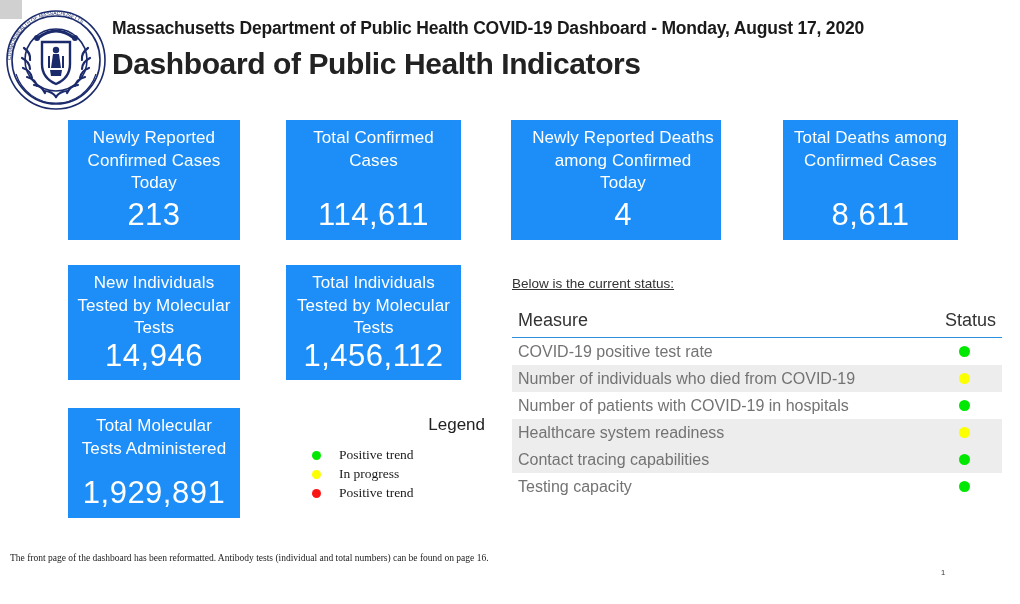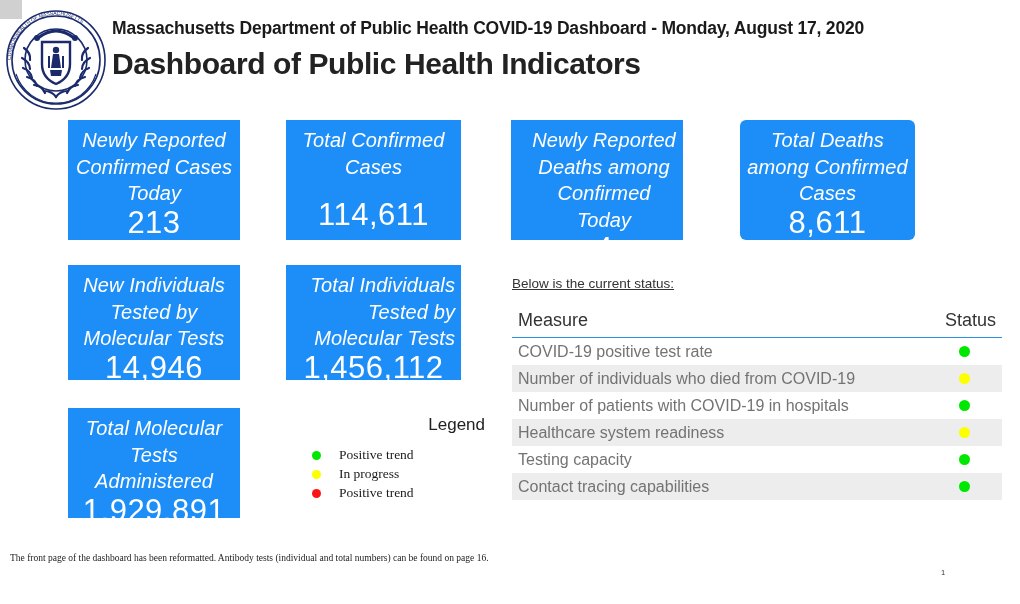--- a/index.html
+++ b/index.html
@@ -73,49 +73,48 @@
     color: #ffffff;
     text-align: center;
     box-sizing: border-box;
     padding: 7px 6px 6px 6px;
     display: flex;
     flex-direction: column;
     justify-content: flex-start;
     align-items: center;
   }
   .tile .tile-label {
-    font-size: 20px;
+    font-size: 17px;
     line-height: 1.33;
     font-weight: normal;
     letter-spacing: 0.1px;
-    font-style: italic;
   }
   .tile .tile-value {
     font-size: 31px;
     line-height: 1;
     font-weight: normal;
     letter-spacing: 0.5px;
     margin-top: auto;
     padding-bottom: 4px;
   }
 
   
   .tile-r1 { top: 120px; height: 120px; width: 172px; }
   .tile-c1 { left: 68px; }
   .tile-c2 { left: 286px; }
   .tile-c3 { left: 511px; }
-  .tile-c4 { left: 740px; border-radius: 6px; }
+  .tile-c4 { left: 783px; }
 
   .tile-c2.tile-r1 { width: 175px; gap: 13px; }
-  .tile-c3.tile-r1 { width: 172px; padding-left: 20px; }
+  .tile-c3.tile-r1 { width: 210px; padding-left: 20px; }
   .tile-c4.tile-r1 { width: 175px; }
 
   
   .tile-r2 { top: 265px; height: 115px; width: 172px; }
-  .tile-r2.tile-c2 { width: 175px; text-align: right; }
+  .tile-r2.tile-c2 { width: 175px; }
 
   
   .tile-r3 { top: 408px; height: 110px; width: 172px; }
 
   
   .legend {
     position: absolute;
     left: 300px;
     top: 415px;
     width: 185px;
@@ -330,26 +329,26 @@
       <span class="st-dot" style="background: rgb(251, 255, 0);"></span>
     </div>
     <div class="st-row">
       <span>Number of patients with COVID-19 in hospitals</span>
       <span class="st-dot" style="background: rgb(0, 232, 0);"></span>
     </div>
     <div class="st-row alt">
       <span>Healthcare system readiness</span>
       <span class="st-dot" style="background: rgb(251, 255, 0);"></span>
     </div>
+    <div class="st-row alt">
+      <span>Contact tracing capabilities</span>
+      <span class="st-dot" style="background: rgb(0, 232, 0);"></span>
+    </div>
     <div class="st-row">
       <span>Testing capacity</span>
       <span class="st-dot" style="background: rgb(0, 232, 0);"></span>
     </div>
-    <div class="st-row alt">
-      <span>Contact tracing capabilities</span>
-      <span class="st-dot" style="background: rgb(0, 232, 0);"></span>
-    </div>
   </div>
 
   <div class="footnote">The front page of the dashboard has been reformatted. Antibody tests (individual and total numbers) can be found on page 16.</div>
   <div class="pagenum">1</div>
 
 </div>
 
 </body></html>

